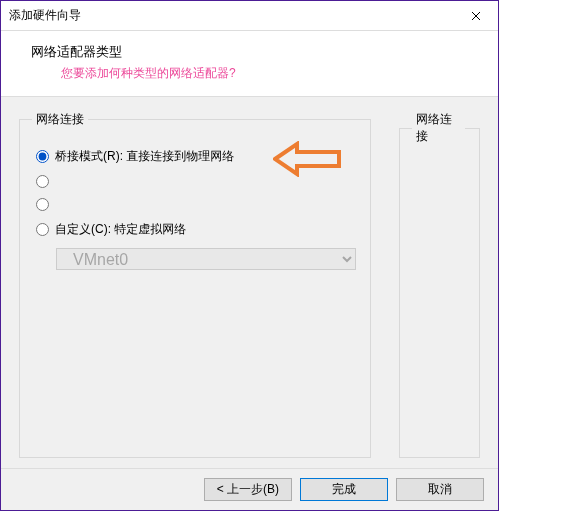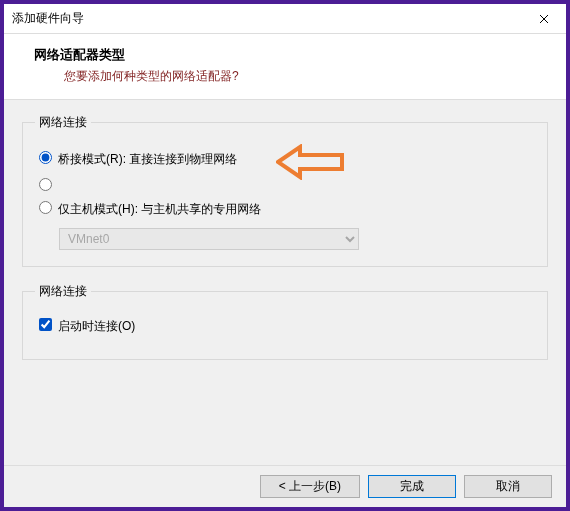--- a/index.html
+++ b/index.html
@@ -5,23 +5,23 @@
     * { box-sizing: border-box; margin: 0; padding: 0; }
     body {
       font-family: "Microsoft YaHei", "Segoe UI", Tahoma, sans-serif;
       font-size: 12px;
       background: #fff;
       width: 570px;
       height: 511px;
       overflow: hidden;
     }
     .window {
-      width: 570px;
+      width: 499px;
       height: 511px;
-      border: 4px solid #4c1d95;
+      border: 1px solid #4c1d95;
       display: flex;
       flex-direction: column;
       position: relative;
     }
     .titlebar {
       height: 30px;
       display: flex;
       align-items: center;
       justify-content: space-between;
       padding: 0 0 0 8px;
@@ -35,87 +35,88 @@
       align-items: center;
       justify-content: center;
       font-size: 14px;
       cursor: pointer;
     }
     .header {
       padding: 12px 20px 14px 30px;
       background: #fff;
       border-bottom: 1px solid #ddd;
     }
-    .header-title { font-size: 13px; font-weight: bold; margin-bottom: 4px; }
-    .header-sub { font-size: 12px; margin-left: 30px; color: #7f1d1d; }
+    .header-title { font-size: 13px; font-weight: normal; margin-bottom: 4px; }
+    .header-sub { font-size: 12px; margin-left: 30px; color: #ec4899; }
     .body {
       flex: 1;
       background: #f0f0f0;
       padding: 14px 18px 10px 18px;
       display: flex;
-      flex-direction: column;
-      gap: 16px;
+      flex-direction: row;
+      gap: 28px;
     }
     fieldset.group {
       border: 1px solid #d8d8d8;
       padding: 14px 14px 16px 14px;
       background: #f0f0f0;
       position: relative;
     }
     fieldset.group > legend {
       font-size: 12px;
       padding: 0 4px;
       color: #000;
       background: #f0f0f0;
       margin-left: -2px;
     }
     .radio-row, .check-row {
       display: flex;
+      align-items: center;
       gap: 6px;
       margin: 6px 0 10px 2px;
       font-size: 12px;
     }
     .check-row.indent { margin-left: 22px; }
     input[type=radio], input[type=checkbox] {
       width: 13px; height: 13px;
       accent-color: #0052c7;
     }
     .select-wrap {
       margin-left: 22px;
       margin-top: 4px;
     }
     select.vmnet {
       width: 300px;
       height: 22px;
-      font-size: 12px;
+      font-size: 16px;
       background: #e6e6e6;
       border: 1px solid #bdbdbd;
       color: #888;
-      padding-left: 4px;
+      padding-left: 12px;
     }
     .device-group .check-row { margin: 4px 0 8px 2px; }
     .footer {
       height: 42px;
       display: flex;
       align-items: center;
       justify-content: flex-end;
       gap: 8px;
       padding-right: 14px;
       background: #f0f0f0;
       border-top: 1px solid #ddd;
     }
     .btn {
       min-width: 88px;
       height: 23px;
       font-size: 12px;
       border: 1px solid #adadad;
       background: #e1e1e1;
       color: #000;
       cursor: pointer;
-      padding: 0 18px;
+      padding: 0 12px;
     }
     .btn.primary { border: 1px solid #0078d7; background:#e1e1e1;text-align:center; }
     .arrow {
       position: absolute;
       left: 272px;
       top: 140px;
       pointer-events: none;
     }
   </style>
 </head>
@@ -146,36 +147,35 @@
         <input type="radio" name="net" checked="" style="">
         <span>桥接模式(R): 直接连接到物理网络</span>
       </label>
 
       <label class="radio-row">
         <input type="radio" name="net" style="">
       </label>
 
       <label class="radio-row">
         <input type="radio" name="net" style="">
-        <span>仅主机模式(H): 与主机共享的专用网络</span>
       </label>
 
+      <label class="radio-row">
+        <input type="radio" name="net" style="">
+        <span>自定义(C): 特定虚拟网络</span>
+      </label>
       <div class="select-wrap">
         <select class="vmnet" disabled="">
           <option>VMnet0</option>
         </select>
       </div>
     </fieldset>
 
     <fieldset class="group device-group">
       <legend>网络连接</legend>
-      <label class="check-row">
-        <input type="checkbox" checked="" style="">
-        <span>启动时连接(O)</span>
-      </label>
     </fieldset>
 
   </div>
 
   <div class="footer">
     <button class="btn">&lt; 上一步(B)</button>
     <button class="btn primary">完成</button>
     <button class="btn">取消</button>
   </div>
 

